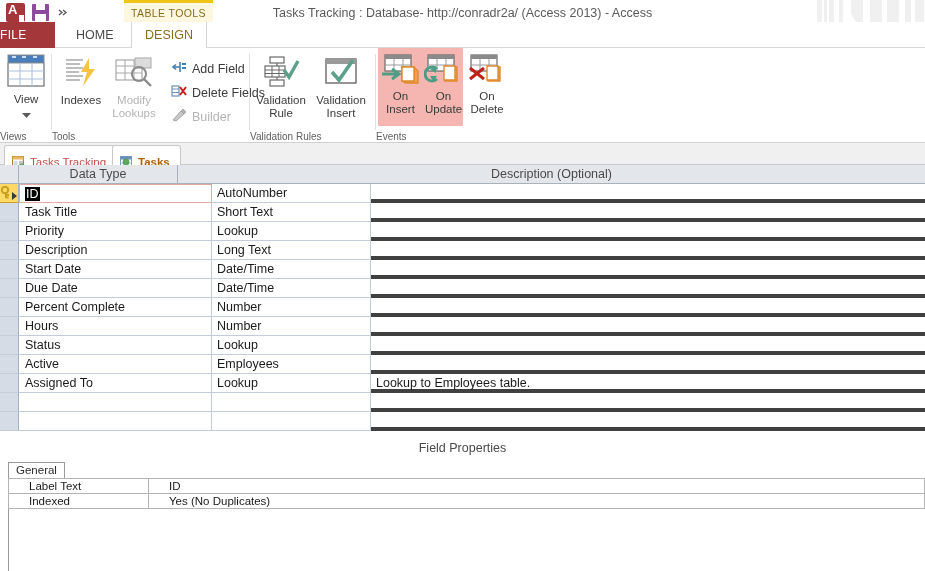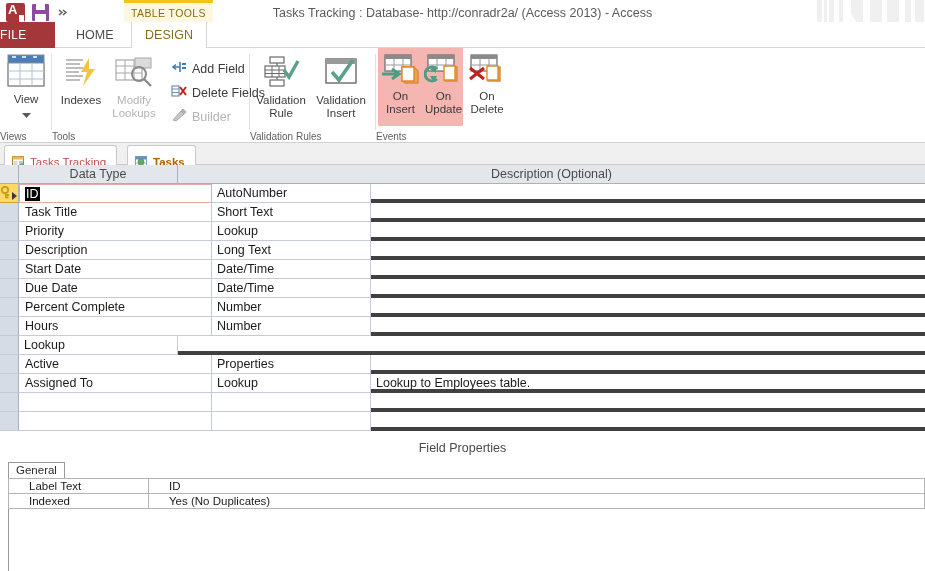--- a/index.html
+++ b/index.html
@@ -118,21 +118,21 @@
     position: absolute; left: 0; top: 143px; width: 925px; height: 22px;
     background: #f0f0f0; border-bottom: 1px solid #c9c9c9;
   }
   .doctab {
     position: absolute; top: 2px; height: 32px; display: flex; align-items: center;
     gap: 5px; padding: 0 10px 0 7px; font-size: 11.5px;
     background: #ffffff; border: 1px solid #c9c9c9; border-bottom: none;
     border-radius: 3px 3px 0 0;
   }
   .doctab.t1 { left: 4px; color: #c0504d; }
-  .doctab.t2 { left: 127px; color: #b06000; font-weight: bold; }
+  .doctab.t2 { left: 112px; color: #b06000; font-weight: bold; }
   .mini-icon { width: 13px; height: 12px; position: relative; display: inline-block; }
 
   
   .grid { position: absolute; left: 0; top: 165px; width: 925px; height: 271px; background: #fff; }
   .grid-head { position: absolute; left: 0; top: 0; width: 925px; height: 19px; display: flex; }
   .hcell {
     height: 19px; line-height: 18px; text-align: center; font-size: 12.5px; color: #4a4a4a;
     background: #e3e7ec; border-right: 1px solid #a8b2bd; border-bottom: 1px solid #a8b2bd;
   }
   .hcell.corner { width: 19px; background: #e3e7ec; position: relative; }
@@ -511,27 +511,28 @@
           <div class="c-descr"></div>
         </div>
         <div class="grow" style="top: 152px;">
           <div class="rsel"></div>
           <div class="c-fname">Hours</div>
           <div class="c-dtype">Number</div>
           <div class="c-descr"></div>
         </div>
         <div class="grow" style="top: 171px;">
           <div class="rsel"></div>
+          <div class="c-fname">Status</div>
           <div class="c-dtype">Lookup</div>
           <div class="c-descr"></div>
         </div>
         <div class="grow" style="top: 190px;">
           <div class="rsel"></div>
           <div class="c-fname">Active</div>
-          <div class="c-dtype">Properties</div>
+          <div class="c-dtype">Employees</div>
           <div class="c-descr"></div>
         </div>
         <div class="grow" style="top: 209px;">
           <div class="rsel"></div>
           <div class="c-fname">Assigned To</div>
           <div class="c-dtype">Lookup</div>
           <div class="c-descr">Lookup to Employees table.</div>
         </div>
         <div class="grow" style="top: 228px;">
           <div class="rsel"></div>

